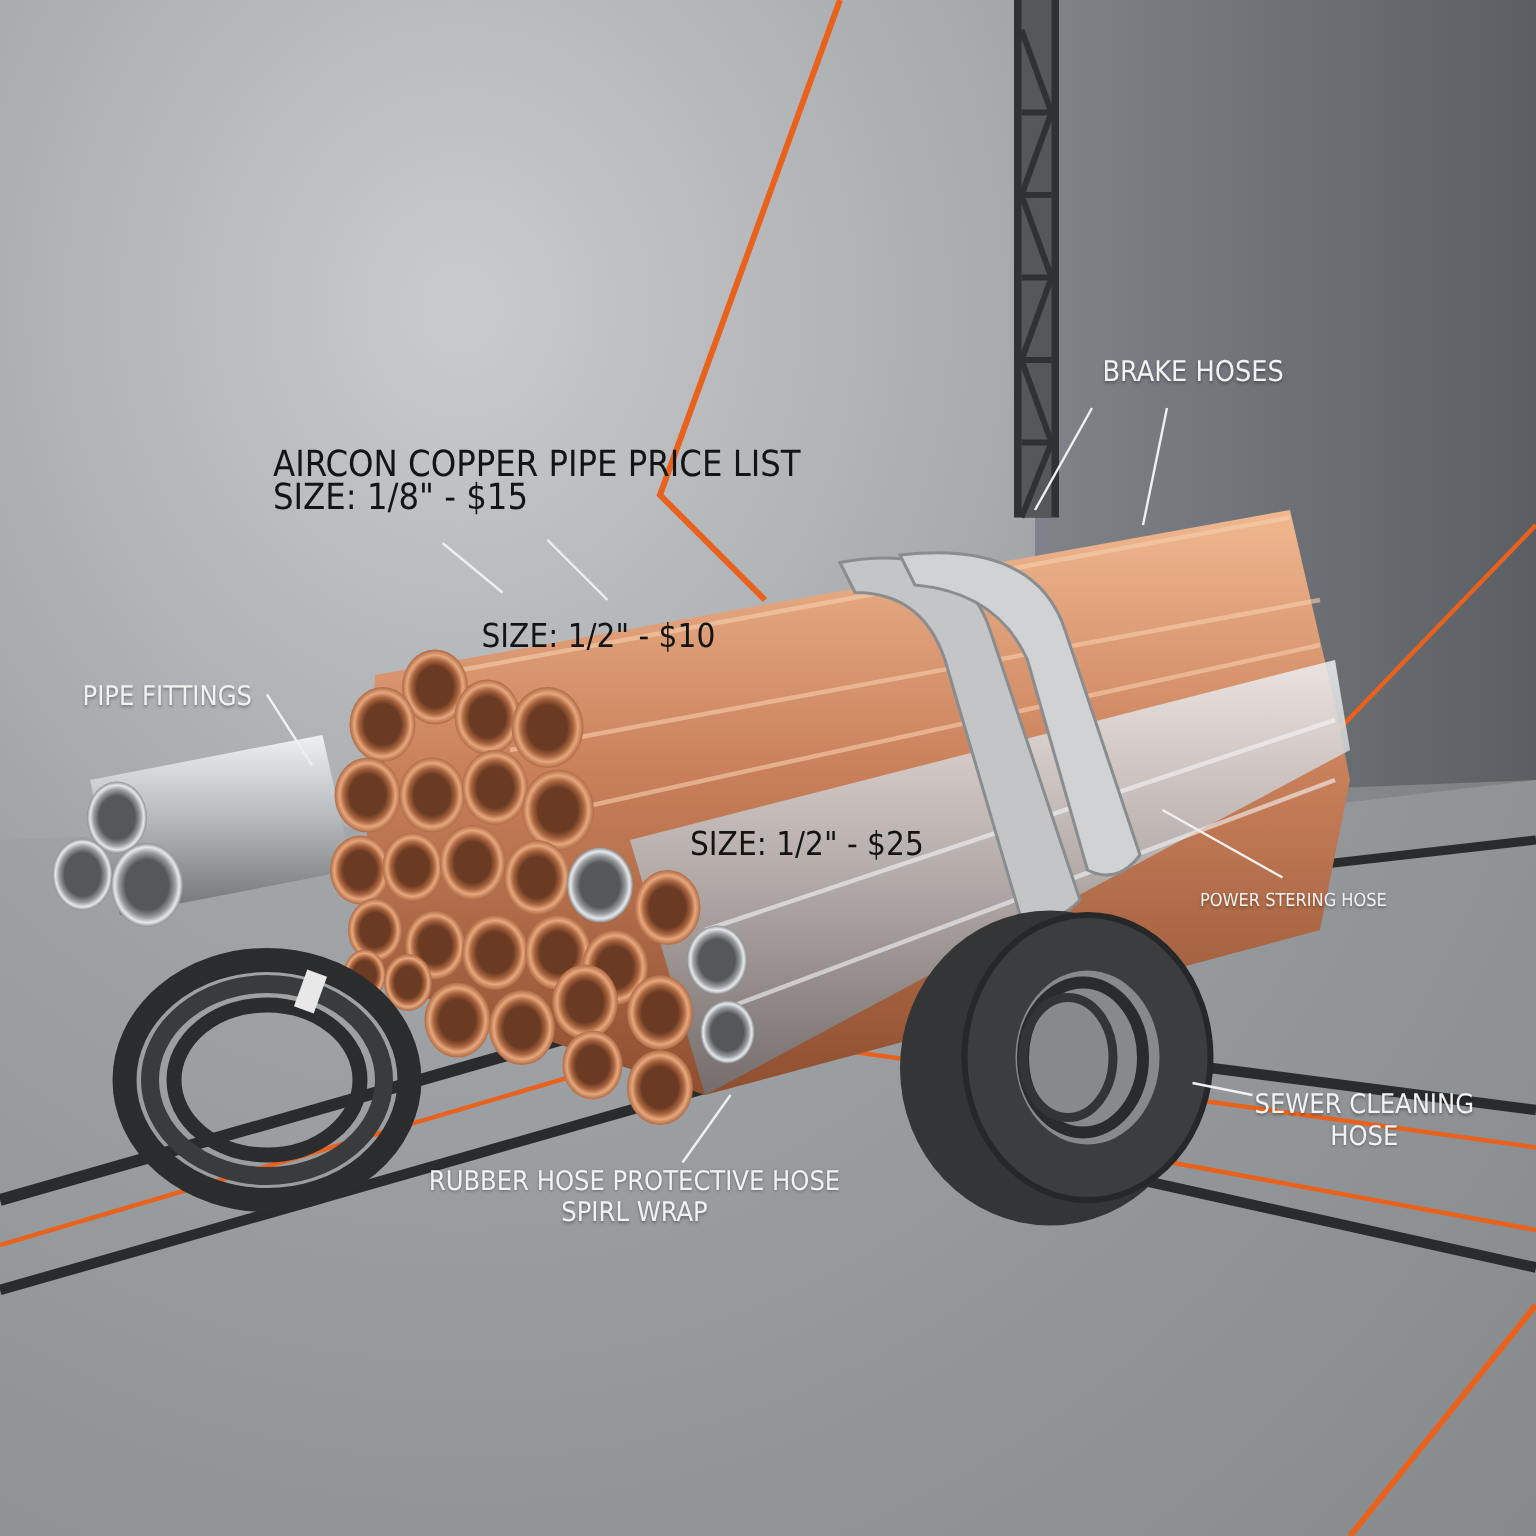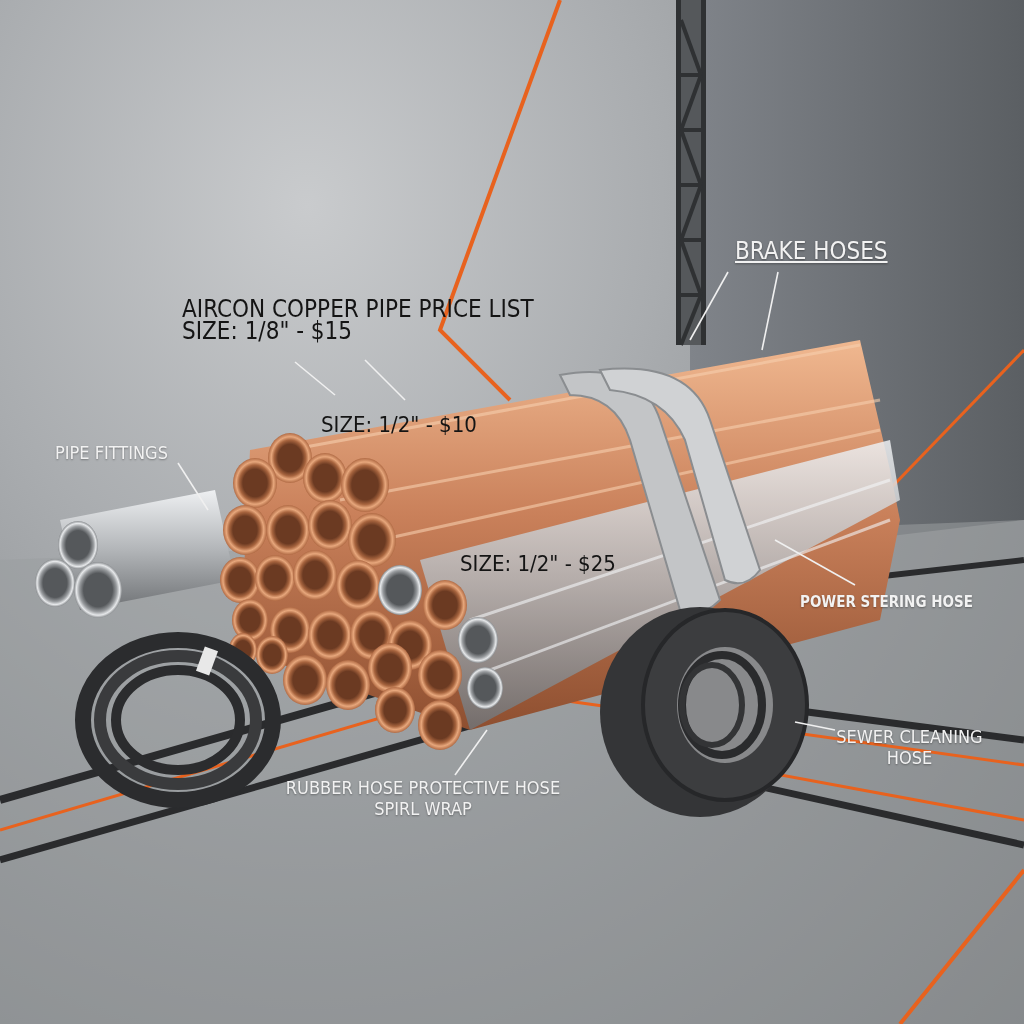--- a/index.html
+++ b/index.html
@@ -171,23 +171,23 @@
     <line x1="795" y1="722" x2="835" y2="730"></line>
     <line x1="455" y1="775" x2="487" y2="730"></line>
   </g>
 </svg>
 
 
 <div class="label dark" style="left:182px;top:296px;font-size:24px;">AIRCON COPPER PIPE PRICE LIST</div>
 <div class="label dark" style="left:182px;top:318px;font-size:24px;">SIZE: 1/8" - $15</div>
 <div class="label dark" style="left:321px;top:412px;font-size:22px;">SIZE: 1/2" - $10</div>
 <div class="label dark" style="left:460px;top:551px;font-size:22px;">SIZE: 1/2" - $25</div>
-<div class="label light" style="left:735px;top:238px;font-size:24px;text-decoration:underline;">BRAKE HOSES</div>
-<div class="label light" style="left:55px;top:443px;font-size:18px;">PIPE FITTINGS</div>
-<div class="label light" style="left:800px;top:594px;font-size:15px;font-weight:bold;">POWER STERING HOSE</div>
+<div class="label light" style="left:735px;top:238px;font-size:19px;">BRAKE HOSES</div>
+<div class="label light" style="left:55px;top:455px;font-size:18px;">PIPE FITTINGS</div>
+<div class="label light" style="left:800px;top:594px;font-size:12px;">POWER STERING HOSE</div>
 <div class="label light center" style="left:282px;top:778px;font-size:18px;width:282px;">
   <div>RUBBER HOSE PROTECTIVE HOSE</div>
   <div>SPIRL WRAP</div>
 </div>
 <div class="label light center" style="left:832px;top:727px;font-size:18px;width:155px;">
   <div>SEWER CLEANING</div>
   <div>HOSE</div>
 </div>
 </div>
 

